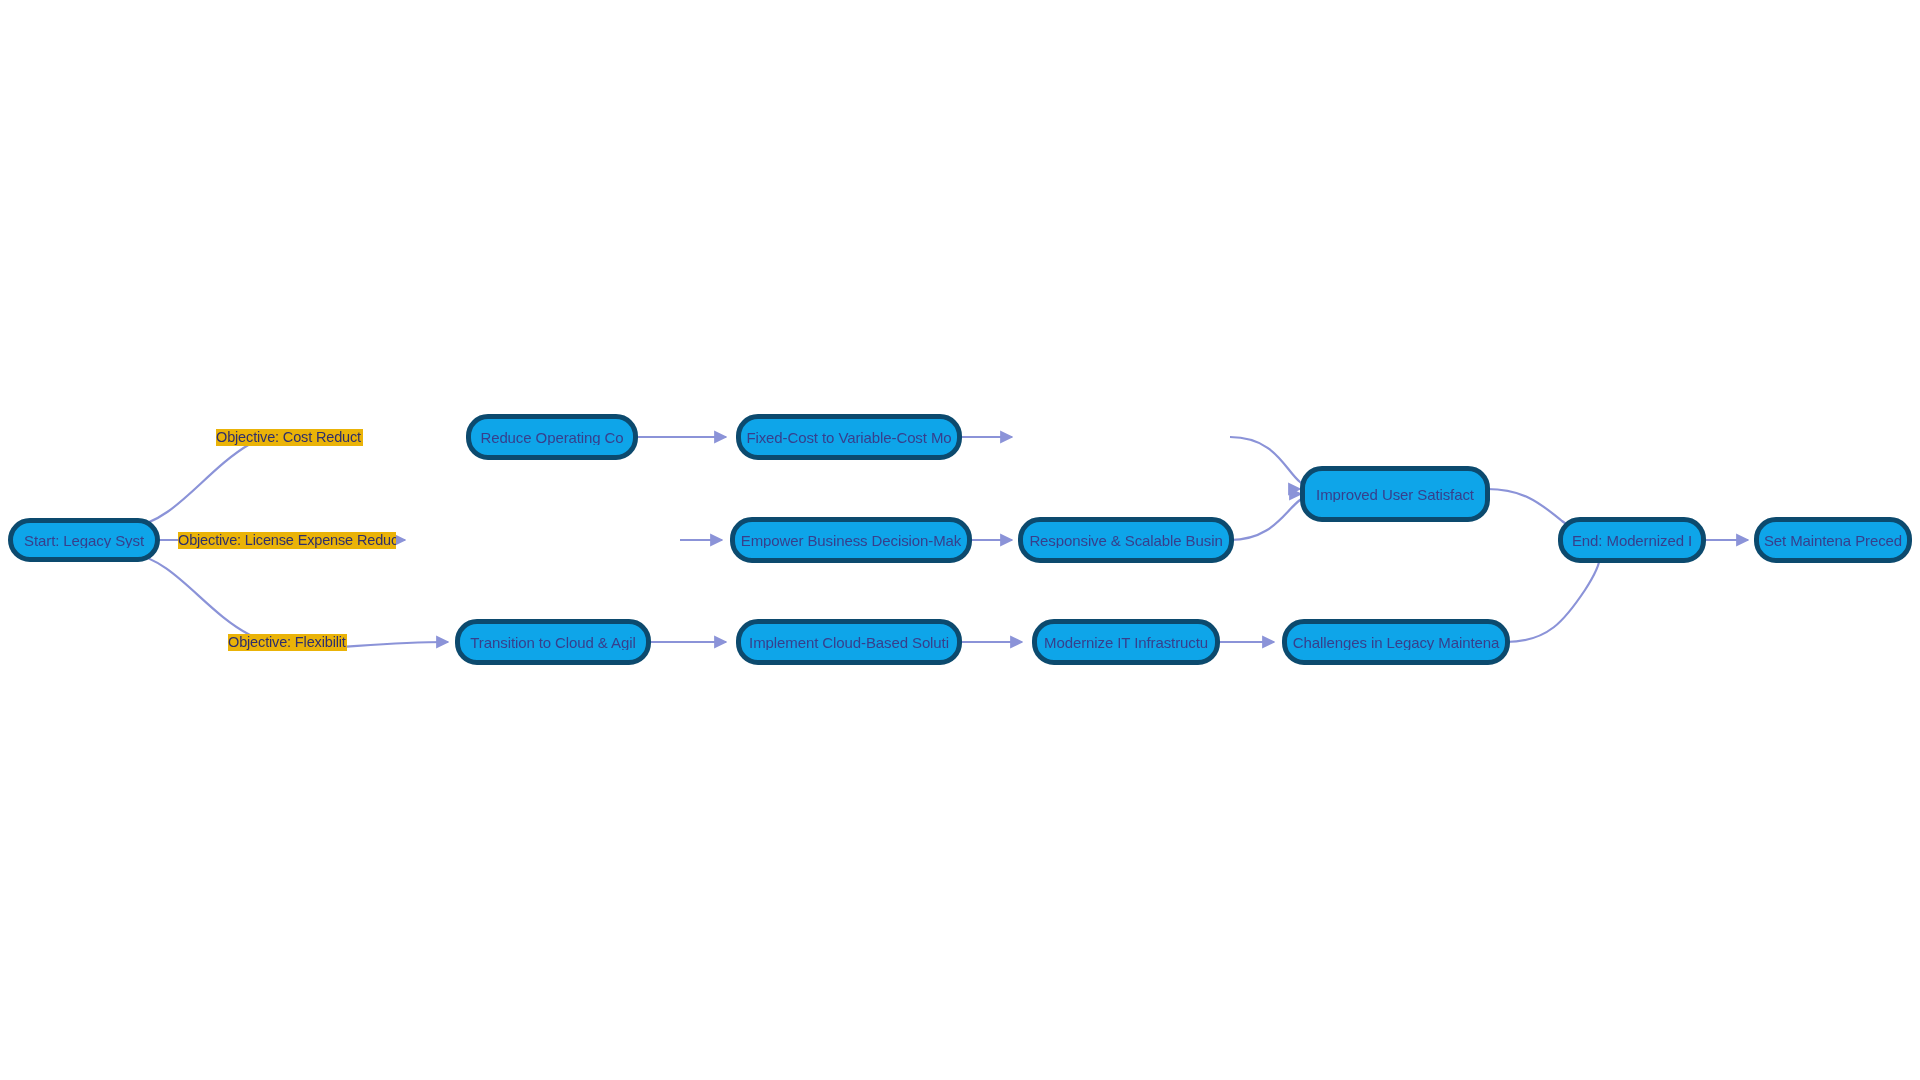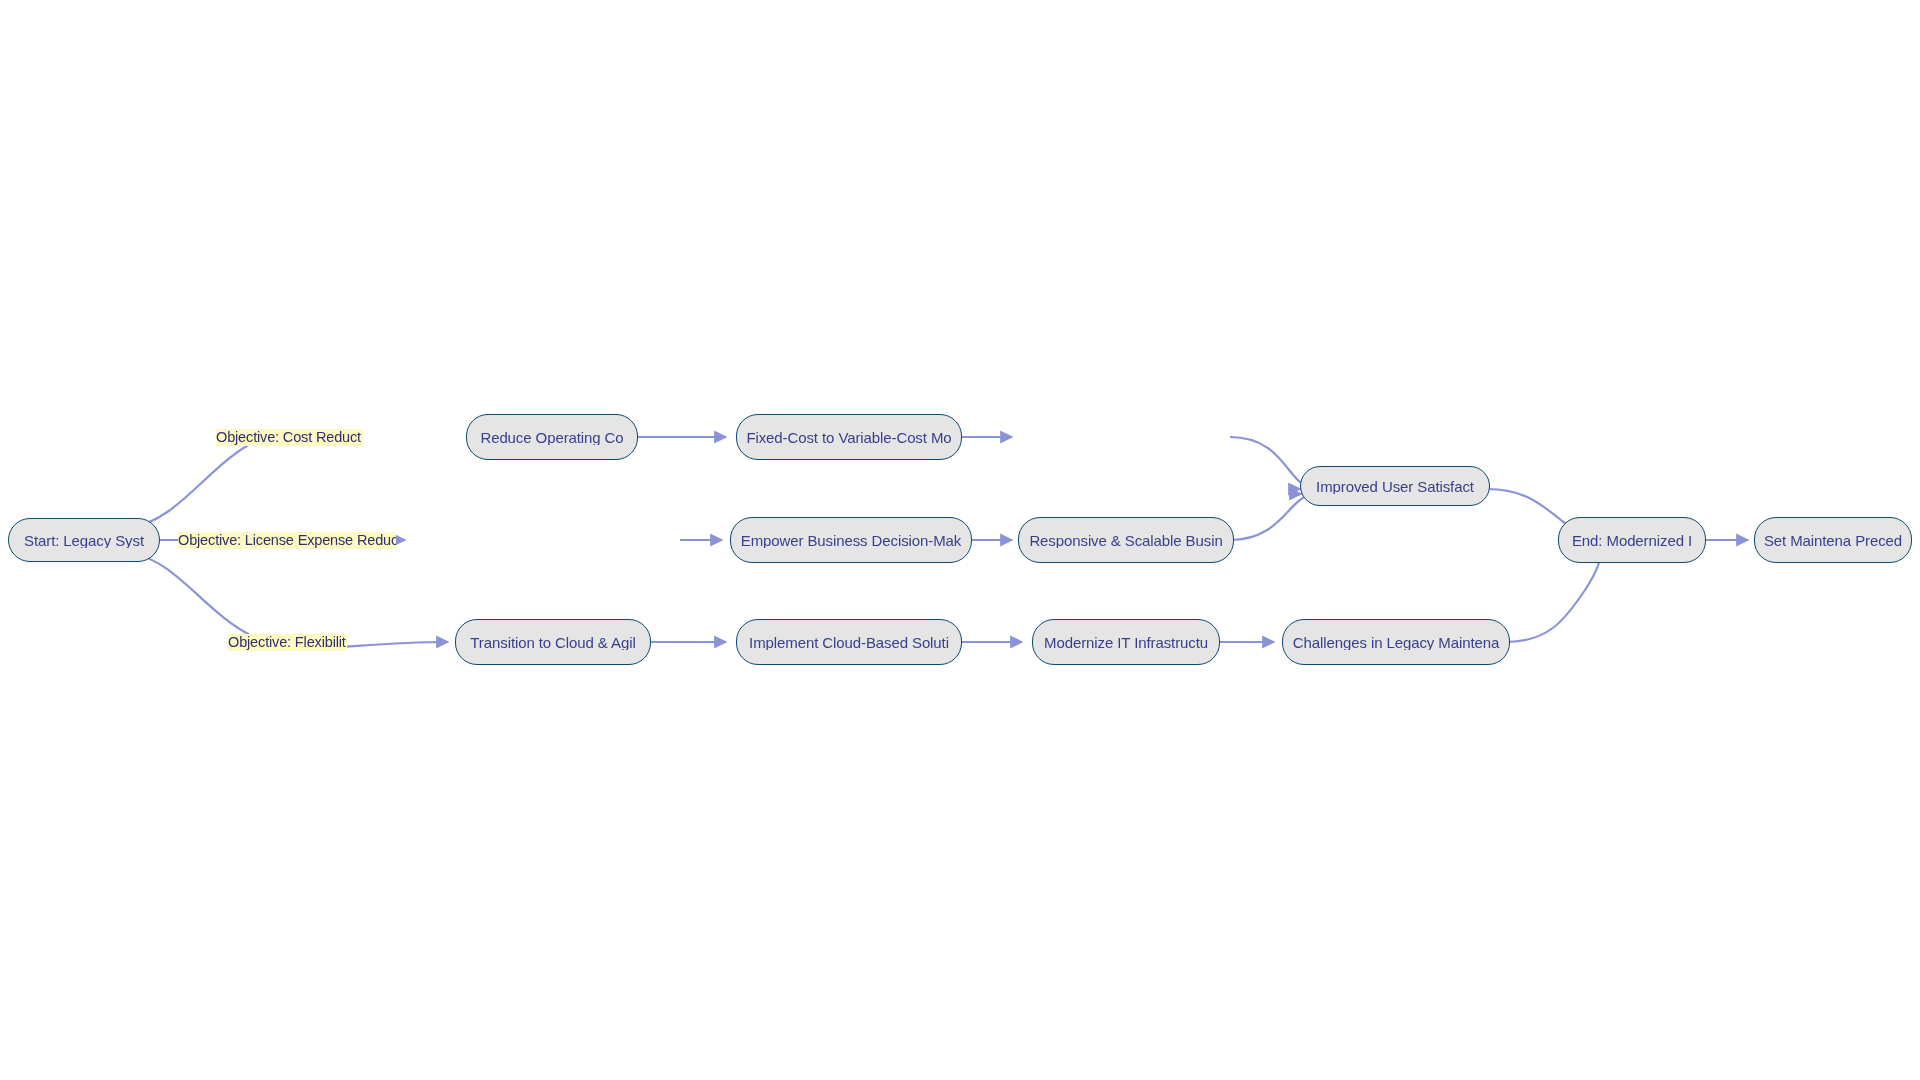--- a/index.html
+++ b/index.html
@@ -24,22 +24,22 @@
     position: absolute;
     left: 0;
     top: 0;
     width: 1920px;
     height: 1080px;
     pointer-events: none;
   }
   .node {
     position: absolute;
     box-sizing: border-box;
-    background: #e5e5e5;
-    border: 1px solid #0c4a6e;
+    background: #0ea5e9;
+    border: 5px solid #0c4a6e;
     border-radius: 22px;
     display: flex;
     align-items: center;
     justify-content: center;
     overflow: hidden;
     white-space: nowrap;
     cursor: pointer;
     text-align: center;
   }
   .node .node-label {
@@ -56,21 +56,21 @@
   }
   .edge-label {
     position: absolute;
     color: #2f2f6b;
     font-family: "Liberation Sans", sans-serif;
     font-size: 14.5px;
     letter-spacing: -0.15px;
     line-height: 1;
     white-space: nowrap;
     overflow: hidden;
-    background: #fef9c3;
+    background: #eab308;
     padding: 1px 0;
     box-sizing: border-box;
   }
 </style>
 </head>
 <body>
 
 <div id="canvas">
 
   <svg id="edge-layer" viewBox="0 0 1920 1080" width="1920" height="1080" xmlns="http://www.w3.org/2000/svg">
@@ -137,21 +137,21 @@
   </div>
 
   <div class="node" style="left:1032px; top:619px; width:188px; height:46px;">
     <span class="node-label">Modernize IT Infrastructu</span>
   </div>
 
   <div class="node" style="left:1282px; top:619px; width:228px; height:46px;">
     <span class="node-label">Challenges in Legacy Maintena</span>
   </div>
 
-  <div class="node" style="left:1300px; top:466px; width:190px; height:40px;">
+  <div class="node" style="left:1300px; top:466px; width:190px; height:56px;">
     <span class="node-label">Improved User Satisfact</span>
   </div>
 
   <div class="node" style="left:1558px; top:517px; width:148px; height:46px;">
     <span class="node-label">End: Modernized I</span>
   </div>
 
   <div class="node" style="left:1754px; top:517px; width:158px; height:46px;">
     <span class="node-label">Set Maintena Preced</span>
   </div>

